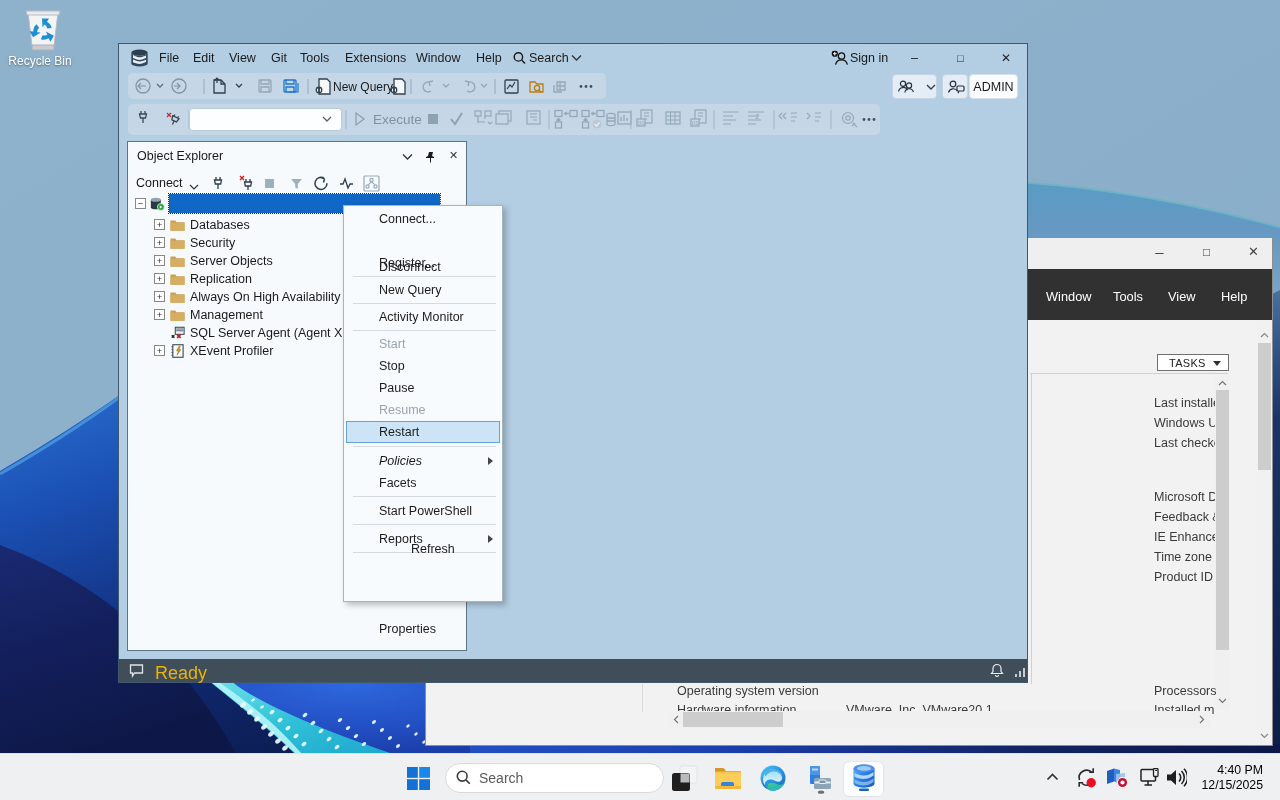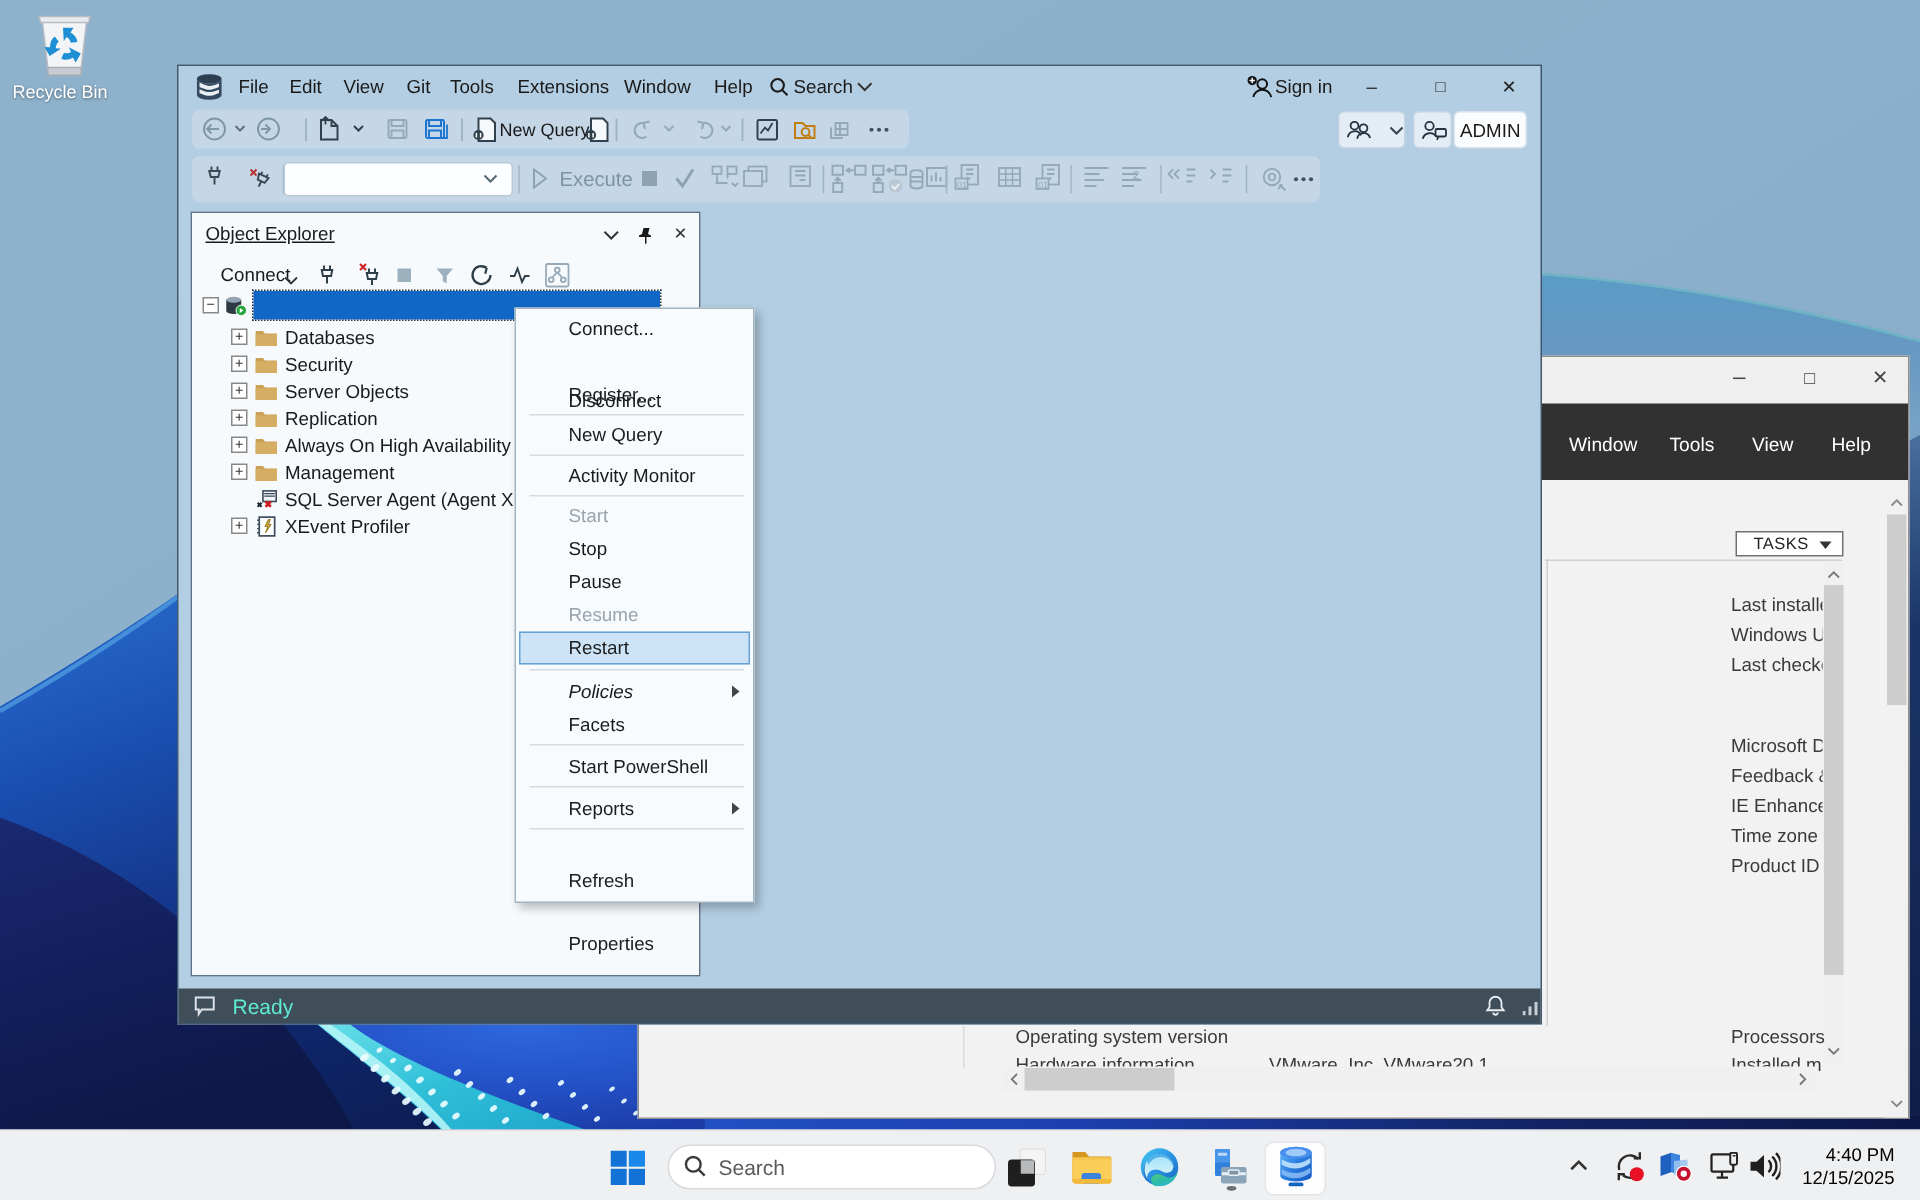--- a/index.html
+++ b/index.html
@@ -32,26 +32,26 @@
   #sm .hsb .thumb { position:absolute; left:15px; top:1px; width:100px; height:15px; background:#cdcdcd; }
   
   #sm .osb { position:absolute; right:0px; top:82px; width:15px; bottom:0; background:#f1f1f1; }
   #sm .osb .thumb { position:absolute; left:1px; top:23px; width:13px; height:127px; background:#cdcdcd; }
   
   #ssms { left:118px; top:43px; width:910px; height:640px; background:#b3cee2; border:1px solid #40586e; }
   #ssms .titlebar { position:absolute; left:0; top:0; right:0; height:27px; font-size:12.5px; color:#1a1a1a; }
   #ssms .m { position:absolute; top:50%; transform:translateY(-50%); }
   #ssms .toolrow1 { position:absolute; left:9px; top:29px; width:478px; height:26px; background:#c5d7e7; border-radius:5px; }
   #ssms .toolrow2 { position:absolute; left:9px; top:60px; width:752px; height:31px; background:#c5d7e7; border-radius:5px; }
-  #ssms .statusbar { position:absolute; left:0; bottom:0; right:0; height:23px; background:#404e5a; color:#5eead4; font-size:14px; }
+  #ssms .statusbar { position:absolute; left:0; bottom:0; right:0; height:23px; background:#404e5a; color:#eab308; font-size:18px; }
   
   #oe { position:absolute; left:8px; top:97px; width:340px; height:510px; background:#f7fafd; border:1px solid #5d7489; font-size:12.5px; color:#1a1a1a; }
-  #oe .hd { position:absolute; left:9px; top:7px;text-decoration:underline; }
+  #oe .hd { position:absolute; left:9px; top:7px; }
   #oe .hbtn { position:absolute; top:8px; color:#333; }
-  #oe .connect { position:absolute; left:19px; top:34px; }
+  #oe .connect { position:absolute; left:8px; top:34px; }
   #oe .row { position:absolute; left:0; white-space:nowrap; height:18px; line-height:18px; }
   #oe .plus { position:absolute; width:11px; height:11px; border:1px solid #888; background:#fff; top:3px; font-size:9.5px; line-height:9px; text-align:center; color:#333; }
   #oe .sel { position:absolute; left:41px; top:52px; width:271px; height:19px; background:#1067c5; outline:1px dotted #203040; }
   #oe .seltx { position:absolute; left:43px; top:52px; height:19px; line-height:19px; color:#fff; white-space:nowrap; font-size:11.5px; }
   .ticon { position:absolute; top:2px; width:15px; height:14px; }
   
   #cmenu { left:343px; top:205px; width:160px; height:397px; background:#f8fbfe; border:1px solid #a3b5c2; box-shadow:3px 3px 6px rgba(0,0,0,.25); font-size:12.5px; color:#1c1c1c; }
   #cmenu .it { position:absolute; left:35px; white-space:nowrap; }
   #cmenu .sep { position:absolute; left:9px; right:6px; height:1px; background:#d4dce2; }
   
@@ -540,21 +540,21 @@
   <div style="position:absolute;left:2px;top:215px;width:154px;height:22px;background:#cde4f7;border:1px solid #66a1d8;"></div>
   <div class="it" style="top:215px;height:22px;line-height:22px;">Restart</div>
   <div class="sep" style="top:240px;"></div>
   <div class="it" style="top:244px;height:22px;line-height:22px;font-style:italic;">Policies</div>
   <div class="it" style="top:266px;height:22px;line-height:22px;">Facets</div>
   <div class="sep" style="top:290px;"></div>
   <div class="it" style="top:294px;height:22px;line-height:22px;">Start PowerShell</div>
   <div class="sep" style="top:318px;"></div>
   <div class="it" style="top:322px;height:22px;line-height:22px;">Reports</div>
   <div class="sep" style="top:346px;"></div>
-  <div class="it" style="top:370px;height:22px;line-height:22px;">Refresh</div>
+  <div class="it" style="top:332px;height:22px;line-height:22px;margin-left:32px;">Refresh</div>
   <div class="it" style="top:372px;height:22px;line-height:22px;margin-top:40px;">Properties</div>
   <div style="position:absolute;left:144px;top:251px;width:0;height:0;border-top:4px solid transparent;border-bottom:4px solid transparent;border-left:5px solid #444;"></div>
   <div style="position:absolute;left:144px;top:329px;width:0;height:0;border-top:4px solid transparent;border-bottom:4px solid transparent;border-left:5px solid #444;"></div>
 </div>
 <div id="taskbar" class="abs">
   <svg style="position:absolute;left:407px;top:13px;" width="23" height="23" viewBox="0 0 23 23">
     <rect x="0" y="0" width="10.8" height="10.8" fill="#1272d6"></rect>
       <rect x="12.2" y="0" width="10.8" height="10.8" fill="#1988e8"></rect>
     <rect x="0" y="12.2" width="10.8" height="10.8" fill="#1272d6"></rect>
       <rect x="12.2" y="12.2" width="10.8" height="10.8" fill="#1272d6"></rect>

